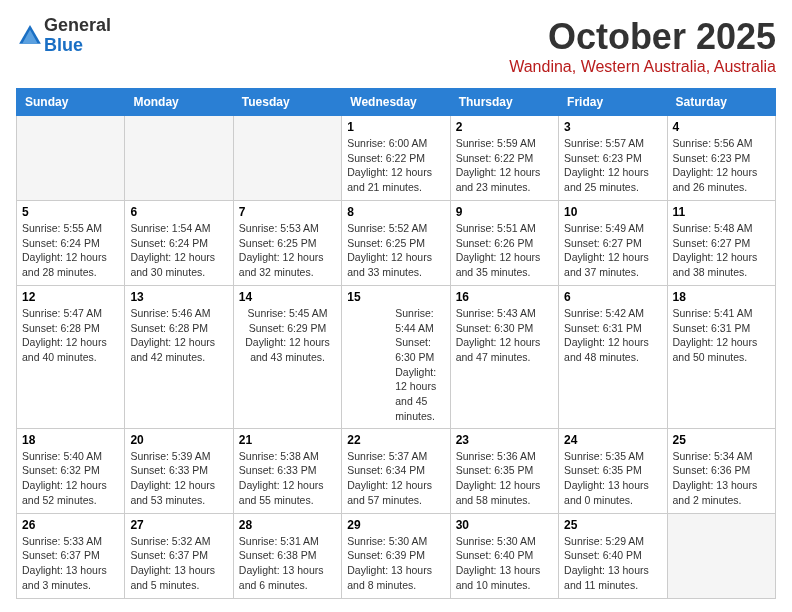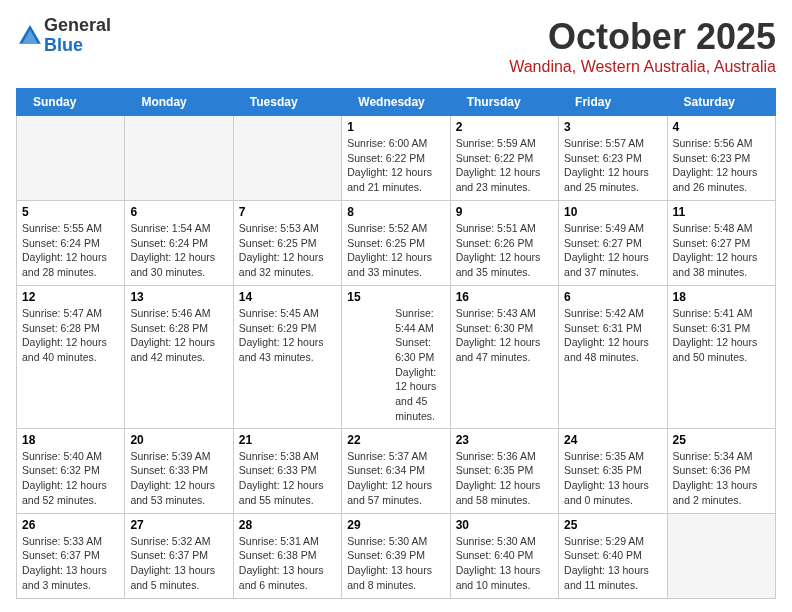--- a/index.html
+++ b/index.html
@@ -45,21 +45,21 @@
       font-weight: normal;
     }
     .calendar {
       width: 100%;
       border-collapse: collapse;
       font-size: 11px;
     }
     .calendar th {
       background: #2a7fd4;
       color: #fff;
-      padding: 6px 16px;
+      padding: 6px 8px;
       text-align: left;
       font-size: 12px;
       font-weight: bold;
       border: 1px solid #2a7fd4;
     }
     .calendar td {
       border: 1px solid #ccc;
       vertical-align: top;
       padding: 4px 5px;
       width: 108px;
@@ -211,21 +211,21 @@
         </td>
         <td>
           <span class="day-num">13</span>
           <div class="day-info" style="white-space: pre-line;">Sunrise: 5:46 AM
 Sunset: 6:28 PM
 Daylight: 12 hours
 and 42 minutes.</div>
         </td>
         <td>
           <span class="day-num">14</span>
-          <div class="day-info" style="white-space: pre-line;">Sunrise: 5:45 AM
+          <div class="day-info" style="white-space: pre-line; text-align: center;">Sunrise: 5:45 AM
 Sunset: 6:29 PM
 Daylight: 12 hours
 and 43 minutes.</div>
         </td>
         <td>
           <span class="day-num">15</span>
           <div class="day-info" style="white-space: pre-line; margin-left: 48px;">Sunrise: 5:44 AM
 Sunset: 6:30 PM
 Daylight: 12 hours
 and 45 minutes.</div>

